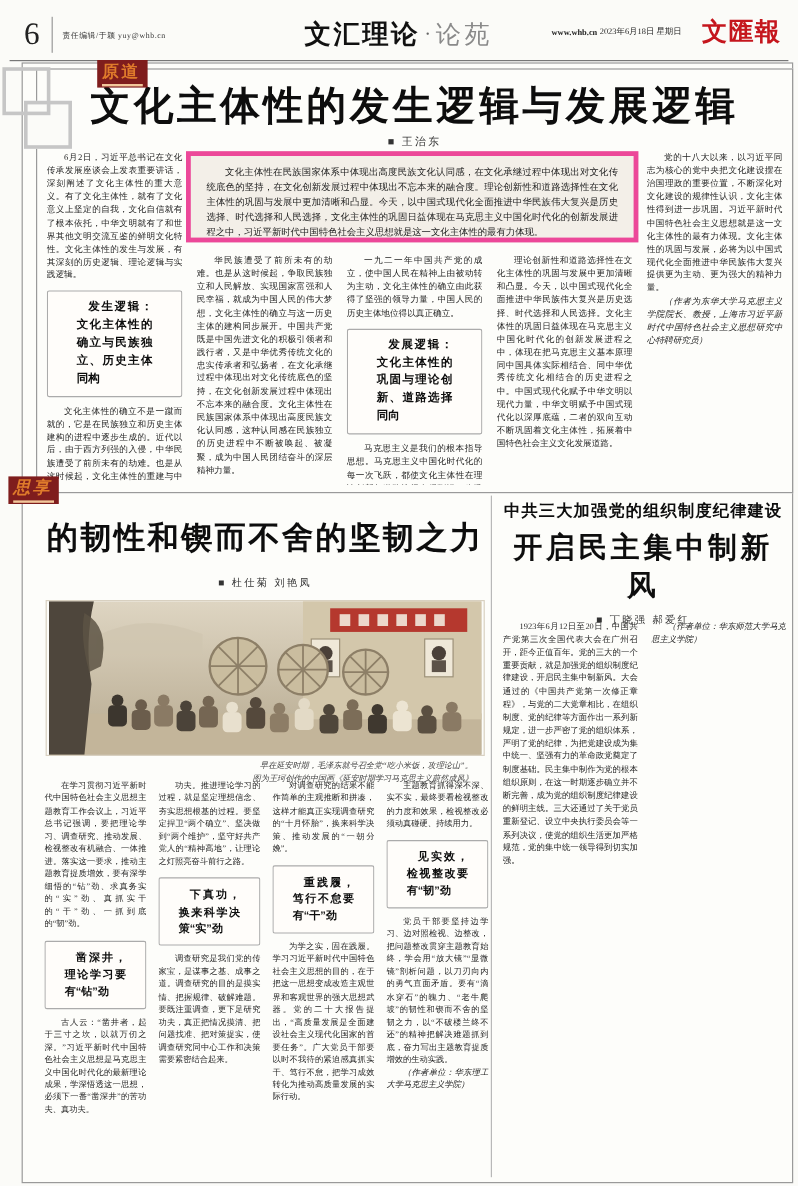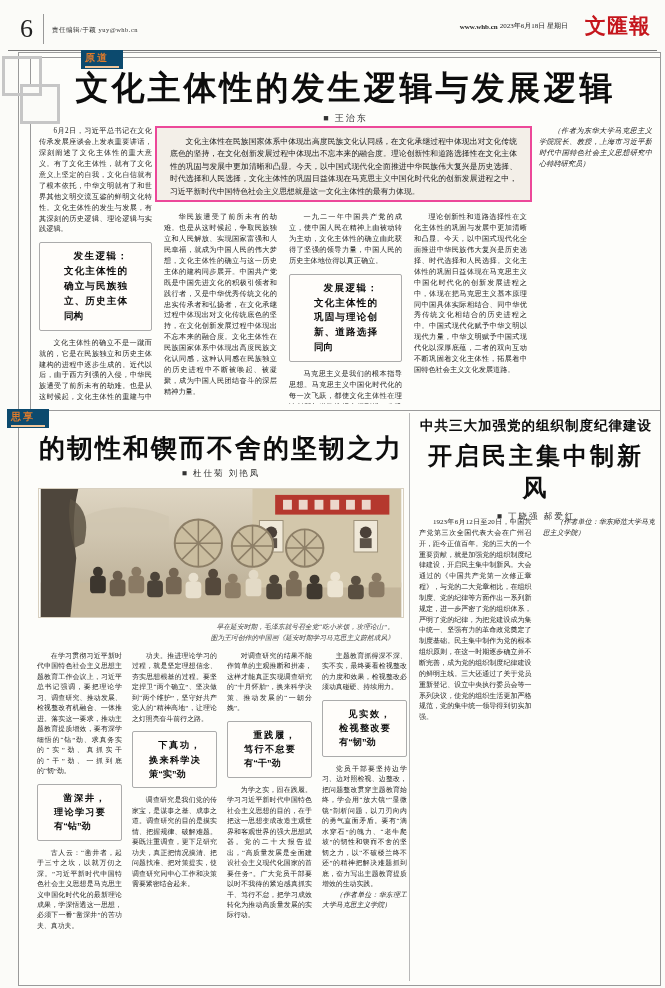--- a/index.html
+++ b/index.html
@@ -28,53 +28,53 @@
     font-size:21px;color:#c5161d;letter-spacing:1px;margin-left:11px;}
   .hdr-rule{position:absolute;left:8px;right:8px;top:50px;height:1px;background:#777;}
   
   .corner-sq{position:absolute;border:3px solid #c6c6c6;background:transparent;z-index:3;}
   .sq1{left:2px;top:56px;width:34px;height:34px;}
   .sq2{left:20px;top:84px;width:34px;height:34px;background:#fbfbf8;}
   
   .frame{position:absolute;left:18px;top:52px;width:641px;height:932px;
     border:1px solid #9a9a9a;background:#fdfdfa;}
   
-  .sec-label{position:absolute;background:#0c4a6e;color:#df7b2b;
+  .sec-label{position:absolute;background:#7f1d1d;color:#df7b2b;
     font-family:"Liberation Sans","DejaVu Sans",sans-serif;font-weight:bold;
-    font-size:10px;letter-spacing:2px;padding:1px 4px;z-index:4;}
+    font-size:14px;letter-spacing:2px;padding:1px 4px;z-index:4;}
   .sec-label::after{content:"";display:block;height:2px;width:34px;background:#f2c79b;margin-top:1px;}
   
   .art1{position:absolute;left:11px;top:4px;width:629px;height:352px;
     border:1px solid #9a9a9a;background:#fdfdfa;}
   .a1-label{left:50px;top:-8px;}
   .a1-title{margin-top:12px;text-align:center;
     font-family:"Liberation Sans","DejaVu Sans",sans-serif;font-weight:900;
     font-size:33px;letter-spacing:3px;color:#0d0d0d;line-height:1.1;}
   .a1-byline{text-align:center;font-size:9px;color:#333;margin-top:6px;letter-spacing:2px;}
   .a1-cols{position:absolute;left:8px;right:8px;top:68px;bottom:6px;display:flex;gap:12px;}
   .a1-cols .col{flex:1;overflow:hidden;}
   .abstract{position:absolute;left:124px;width:377px;top:68px;height:76px;
-    background:#f3efe8;border:2px solid #ec4899;padding:8px 13px;box-sizing:border-box;
+    background:#f3efe8;border:4px solid #ec4899;padding:8px 13px;box-sizing:border-box;
     font-size:7.8px;line-height:1.6;text-align:justify;color:#222;overflow:hidden;z-index:2;}
   .abstract p{margin:0;text-indent:2em;}
   .pad-abs{padding-top:86px;}
   
   .btxt{font-size:7.2px;line-height:1.52;text-align:justify;color:#1f1f1f;margin:0;text-indent:2em;}
   .subbox{border:1px solid #ababab;border-radius:2px;background:#fffdfa;
     padding:6px 24px;margin:7px 0;
     font-family:"Liberation Sans","DejaVu Sans",sans-serif;font-weight:bold;
     font-size:9.6px;line-height:1.55;color:#0d0d0d;text-align:justify;text-indent:1em;}
   .ending{font-style:italic;color:#222;}
   
   .art2{position:absolute;left:14px;top:358px;width:376px;height:570px;}
-  .a2-label{left:-12px;top:356px;}
+  .a2-label{left:-12px;top:344px;font-style:italic;}
   .a2-title{margin-top:24px;text-align:center;
     font-family:"Liberation Sans","DejaVu Sans",sans-serif;font-weight:900;
     font-size:26px;letter-spacing:2px;color:#0d0d0d;line-height:1.05;}
-  .a2-byline{text-align:center;font-size:8.5px;color:#333;margin-top:6px;letter-spacing:2px;}
+  .a2-byline{text-align:center;font-size:8.5px;color:#333;margin-top:18px;letter-spacing:2px;}
   .illu-wrap{margin:8px 5px 0 5px;}
   .illu{width:366px;height:130px;display:block;border:1px solid #d8d0c0;box-sizing:border-box;}
   .caption{margin:4px 10px 0 0;text-align:right;font-size:6.8px;line-height:1.55;
     color:#444;font-style:italic;}
   .a2-cols{position:absolute;left:4px;right:2px;top:240px;bottom:2px;display:flex;gap:10px;}
   .a2-cols .col{flex:1;overflow:hidden;}
   .a2-cols .btxt{font-size:6.9px;}
   .a2-cols .subbox{font-size:9.2px;padding:6px 16px;}
   .vdivider{position:absolute;left:390px;top:360px;bottom:4px;width:1px;background:#b8b8b8;}
   
@@ -87,20 +87,23 @@
   .a3-cols{position:absolute;left:2px;right:0;top:104px;bottom:2px;display:flex;gap:11px;}
   .a3-cols .col{flex:1;overflow:hidden;}
   .a3-cols .btxt{font-size:7px;line-height:1.55;}
 </style>
 </head>
 <body>
 
 <div class="hdr">
   <div class="pagenum">6</div>
   <div class="editor">责任编辑/于颖  yuy@whb.cn</div>
+  <div class="masthead">
+    <span class="mh-main">文汇理论</span><span class="mh-dot">·</span><span class="mh-sub">论苑</span>
+  </div>
   <div class="hdr-right">
     <div class="small">
       <span class="site">www.whb.cn</span>
       <span class="date">2023年6月18日 星期日</span>
     </div>
     <span class="brand">文匯報</span>
   </div>
 </div>
 <div class="hdr-rule"></div>
 
@@ -129,20 +132,21 @@
       </div>
       <div class="col pad-abs">
         <p class="btxt">一九二一年中国共产党的成立，使中国人民在精神上由被动转为主动，文化主体性的确立由此获得了坚强的领导力量，中国人民的历史主体地位得以真正确立。</p>
         <div class="subbox">发展逻辑：文化主体性的巩固与理论创新、道路选择同向</div>
         <p class="btxt">马克思主义是我们的根本指导思想。马克思主义中国化时代化的每一次飞跃，都使文化主体性在理论创新与道路选择中得到进一步巩固，理论创新性和道路选择性在文化主体性的巩固与发展中更加清晰和凸显。</p>
       </div>
       <div class="col pad-abs">
         <p class="btxt">理论创新性和道路选择性在文化主体性的巩固与发展中更加清晰和凸显。今天，以中国式现代化全面推进中华民族伟大复兴是历史选择、时代选择和人民选择。文化主体性的巩固日益体现在马克思主义中国化时代化的创新发展进程之中，体现在把马克思主义基本原理同中国具体实际相结合、同中华优秀传统文化相结合的历史进程之中。中国式现代化赋予中华文明以现代力量，中华文明赋予中国式现代化以深厚底蕴，二者的双向互动不断巩固着文化主体性，拓展着中国特色社会主义文化发展道路。</p>
       </div>
       <div class="col">
+        <p class="btxt">党的十八大以来，以习近平同志为核心的党中央把文化建设摆在治国理政的重要位置，不断深化对文化建设的规律性认识，文化主体性得到进一步巩固。习近平新时代中国特色社会主义思想就是这一文化主体性的最有力体现。文化主体性的巩固与发展，必将为以中国式现代化全面推进中华民族伟大复兴提供更为主动、更为强大的精神力量。</p>
         <p class="btxt ending">（作者为东华大学马克思主义学院院长、教授，上海市习近平新时代中国特色社会主义思想研究中心特聘研究员）</p>
       </div>
     </div>
   </div>
 
   <div class="sec-label a2-label">思享</div>
 
   <div class="art2">
     <div class="a2-title">的韧性和锲而不舍的坚韧之力</div>
     <div class="a2-byline">■ 杜仕菊  刘艳凤</div>

